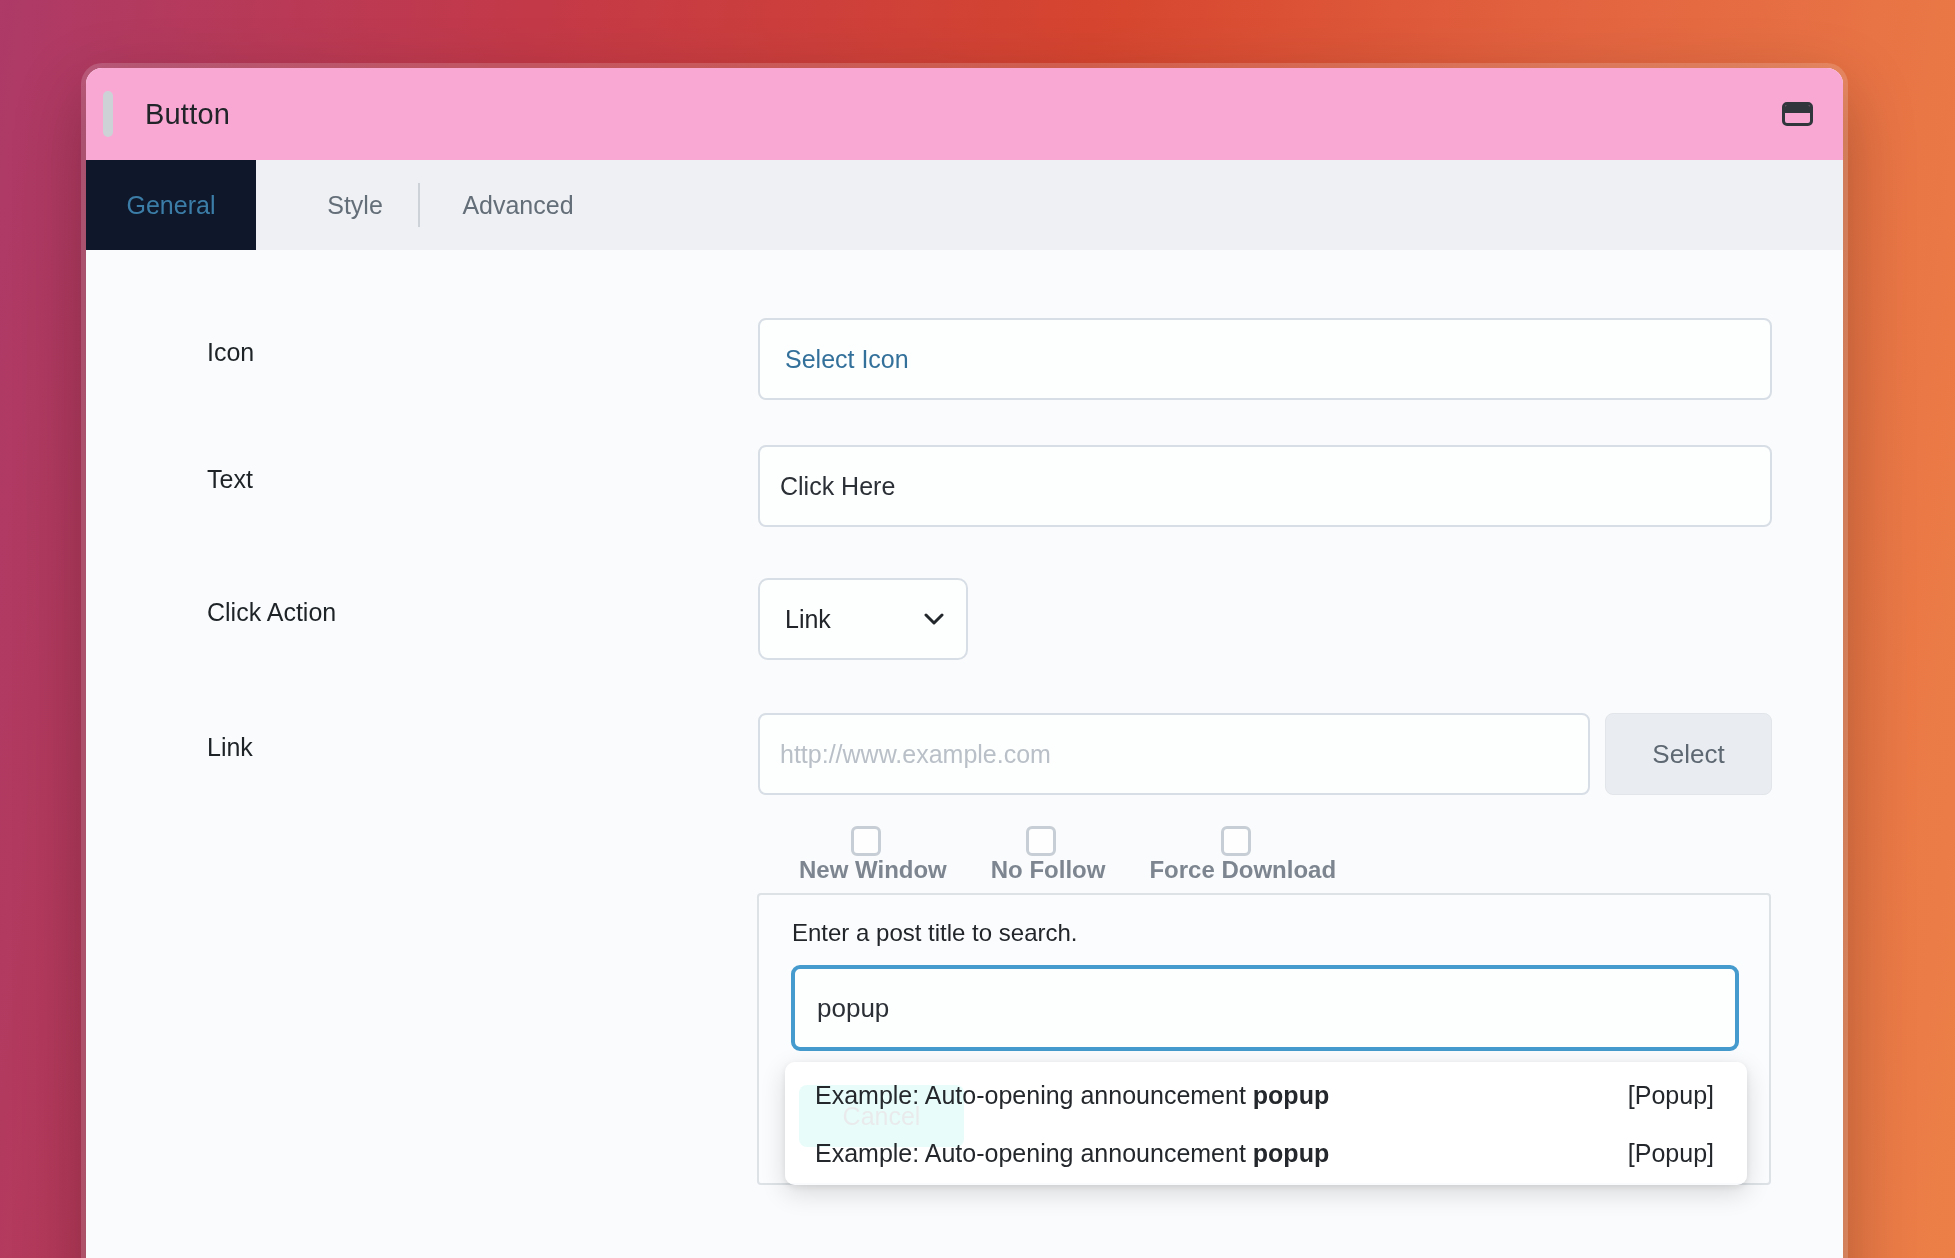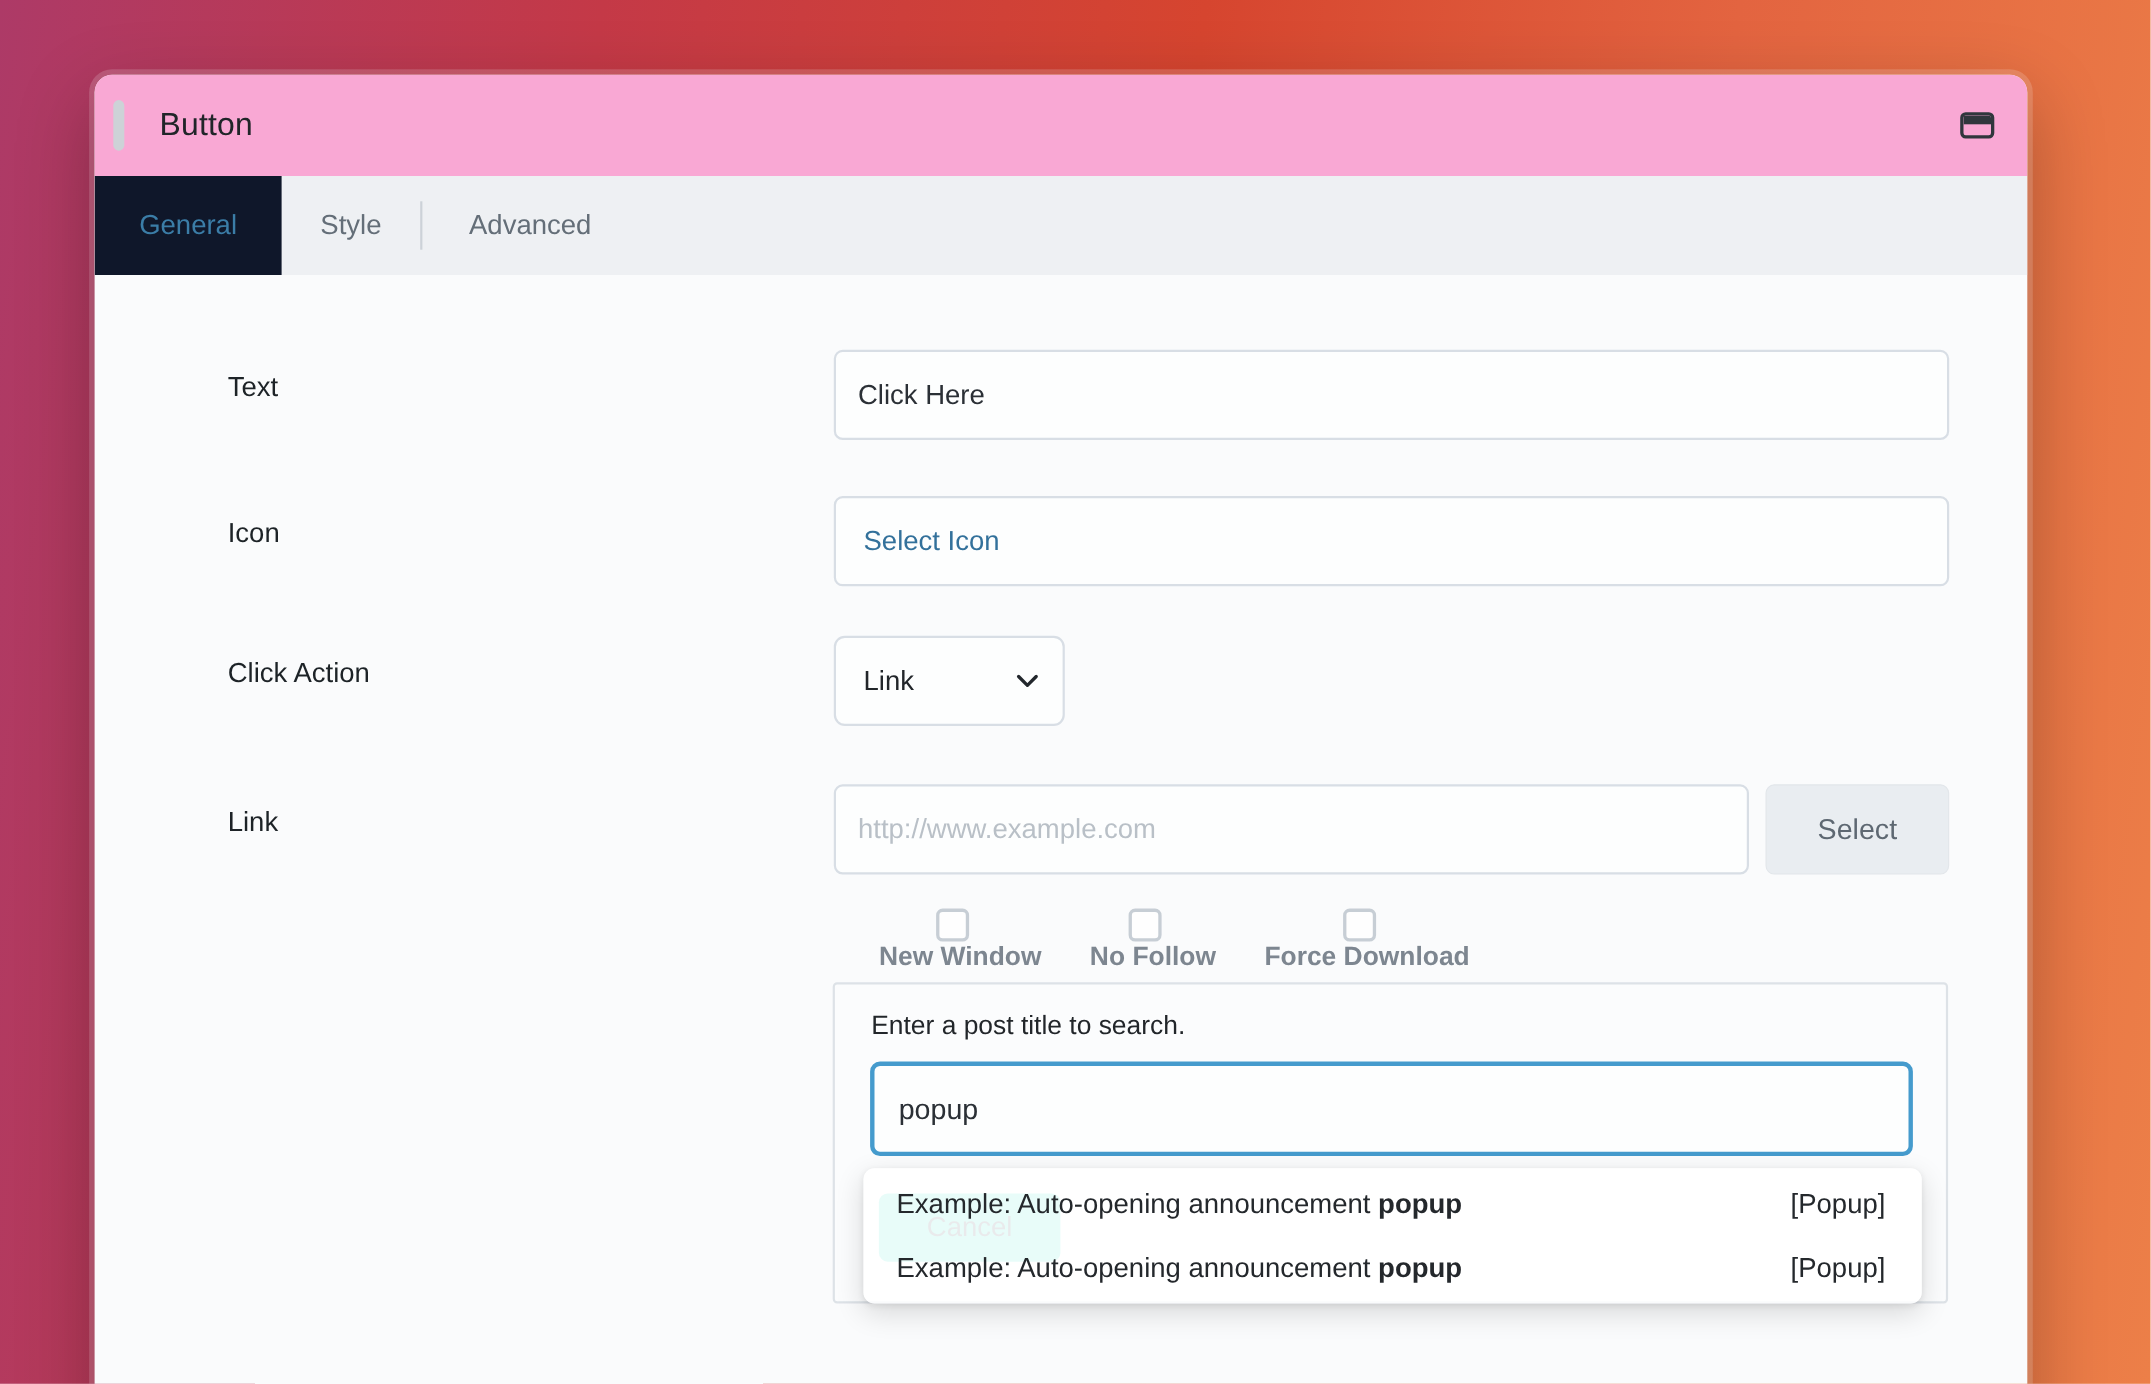--- a/index.html
+++ b/index.html
@@ -70,21 +70,21 @@
     justify-content: center;
     font-size: 25px;
     color: #646e78;
     cursor: pointer;
   }
   .tab.active {
     background: #0f172a;
     color: #3b7da7;
   }
   .tab-general  { width: 170px; }
-  .tab-style    { width: 126px; }
+  .tab-style    { width: 126px; margin-left: 36px; }
   .tab-advanced { width: 196px; }
   .tab-sep {
     width: 2px; height: 44px;
     background: #ccd2d8;
     align-self: center;
   }
 
   
   .content { padding: 68px 71px 0 121px; }
   .row { display: flex; }
@@ -262,33 +262,33 @@
 
   <div class="tabbar">
     <div class="tab tab-general active">General</div>
     <div class="tab tab-style">Style</div>
     <div class="tab-sep"></div>
     <div class="tab tab-advanced">Advanced</div>
   </div>
 
   <div class="content">
 
-    <div class="row mb1">
-      <div class="row-label">Text</div>
-      <div class="row-control">
-        <input class="text-input" type="text" value="Click Here" style="">
-      </div>
-    </div>
-
     <div class="row mb2">
       <div class="row-label">Icon</div>
       <div class="row-control">
         <div class="icon-box">
           <span class="select-icon-link">Select Icon</span>
         </div>
+      </div>
+    </div>
+
+    <div class="row mb1">
+      <div class="row-label">Text</div>
+      <div class="row-control">
+        <input class="text-input" type="text" value="Click Here" style="">
       </div>
     </div>
 
     <div class="row mb3">
       <div class="row-label">Click Action</div>
       <div class="row-control">
         <div class="select-box">
           <span>Link</span>
           <span class="spacer"></span>
           <svg width="20" height="12" viewBox="0 0 20 12">

